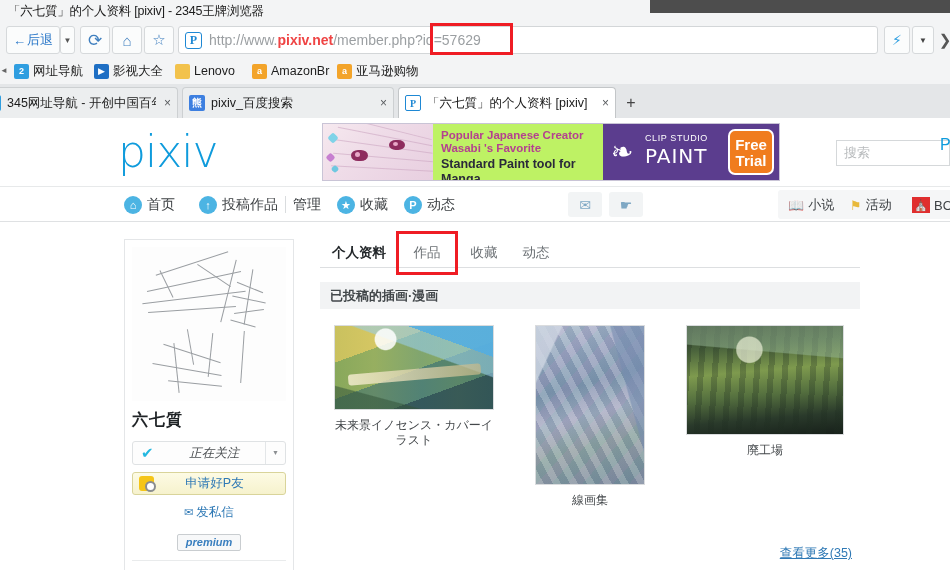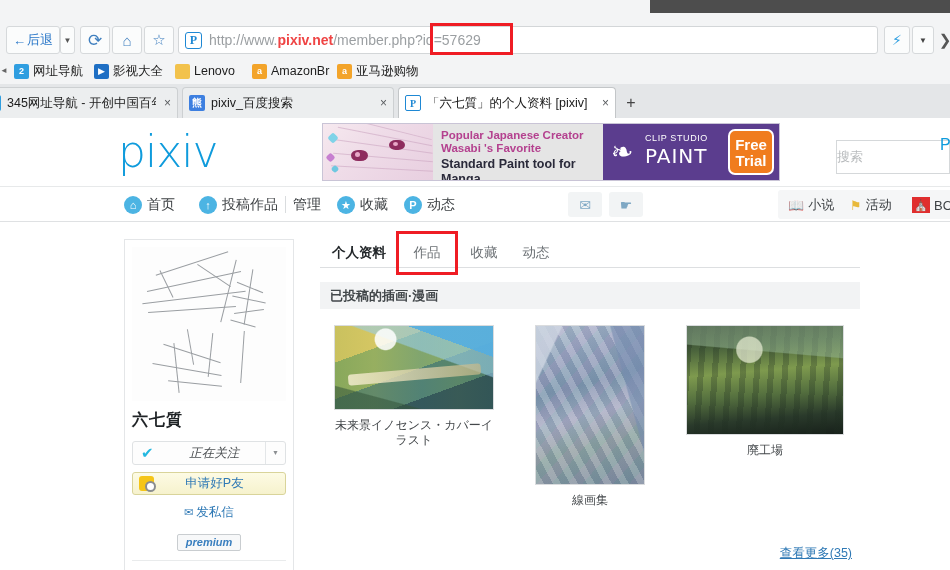--- a/index.html
+++ b/index.html
@@ -69,35 +69,35 @@
   .logo { position:absolute; left:118px; top:8px; font-size:44px; color:#0f9bdc; letter-spacing:-1px;
           font-family:"DejaVu Sans", sans-serif; font-weight:300; }
   .banner { position:absolute; left:322px; top:5px; width:458px; height:58px; border:1px solid #c9c4d6;
             display:flex; overflow:hidden; }
   .banner-art { width:110px; height:100%; position:relative;
                 background:linear-gradient(135deg,#f6e9ef 0%,#efdce8 40%,#e8cfe0 100%); flex:none; }
   .eye { position:absolute; border-radius:50% / 60%; background:#8e2c5e; }
   .eye-hl { position:absolute; background:#e8a8c8; border-radius:50%; }
   .hairline { position:absolute; background:rgba(200,160,190,.55); height:1px; }
   .gem { position:absolute; border-radius:2px; transform:rotate(45deg); }
-  .banner-txt { flex:1; background:#e5e5e5; padding:5px 0 0 8px; }
+  .banner-txt { flex:1; background:#bef264; padding:5px 0 0 8px; }
   .bt1 { font-size:11.5px; color:#b4418f; font-weight:bold; line-height:13px; }
   .bt2 { font-size:12.5px; color:#2a2a3a; font-weight:bold; line-height:15px; margin-top:2px; }
   .banner-cs { width:176px; background:#5b3d8e; position:relative; flex:none; }
   .cs-swirl { position:absolute; left:8px; top:14px; width:28px; height:28px; color:#fff;
               font-size:27px; line-height:27px; font-family:"DejaVu Sans",sans-serif; }
   .cs-t1 { position:absolute; left:42px; top:9px; font-size:9px; color:#fff; letter-spacing:.6px; }
   .cs-t2 { position:absolute; left:42px; top:20px; font-size:20px; color:#fff; letter-spacing:1px;
            font-family:"DejaVu Sans",sans-serif; }
   .cs-free { position:absolute; right:5px; top:5px; width:46px; height:46px; background:#f07c1e;
              border:2px solid #fff; border-radius:7px; color:#fff; font-weight:bold; font-size:15px;
              line-height:16px; text-align:center; padding-top:6px; }
 
-  .search-box { position:absolute; left:836px; top:22px; width:114px; height:34px; background:#fff;
-                border:1px solid #d5d8da; display:flex; align-items:center; }
+  .search-box { position:absolute; left:836px; top:22px; width:114px; height:26px; background:#fff;
+                border:1px solid #d5d8da; display:flex; align-items:center; padding-left:7px; }
   .search-ph { font-size:13px; color:#b7babc; }
   .hdr-right-p { position:absolute; left:940px; top:18px; font-size:16px; color:#0f9bdc; }
 
   
   .navstrip { position:absolute; left:0; top:68px; width:950px; height:36px;
               border-top:1px solid #e7e9ea; border-bottom:1px solid #dfe1e3; background:#fff; }
   .nv { position:absolute; top:7px; height:22px; display:flex; align-items:center; gap:5px;
         font-size:14px; color:#3d4144; white-space:nowrap; }
   .nv-ico { width:18px; height:18px; border-radius:50%; background:#4cb4e3; color:#fff; flex:none;
             display:flex; align-items:center; justify-content:center; font-size:11px; font-weight:bold; }
@@ -184,20 +184,21 @@
 </style>
 </head>
 <body>
 
 <div id="screen">
 
   <div class="chrome">
 
     <div class="titlebar">
       <div class="win-minbar"></div>
+      <div class="win-title">「六七質」的个人资料 [pixiv] - 2345王牌浏览器</div>
     </div>
 
     <div class="navbar">
       <div class="nbtn back-btn">
         <span>←</span>
           <span>后退</span>
       </div>
       <div class="nbtn back-caret">
         <span>▼</span>
       </div>

